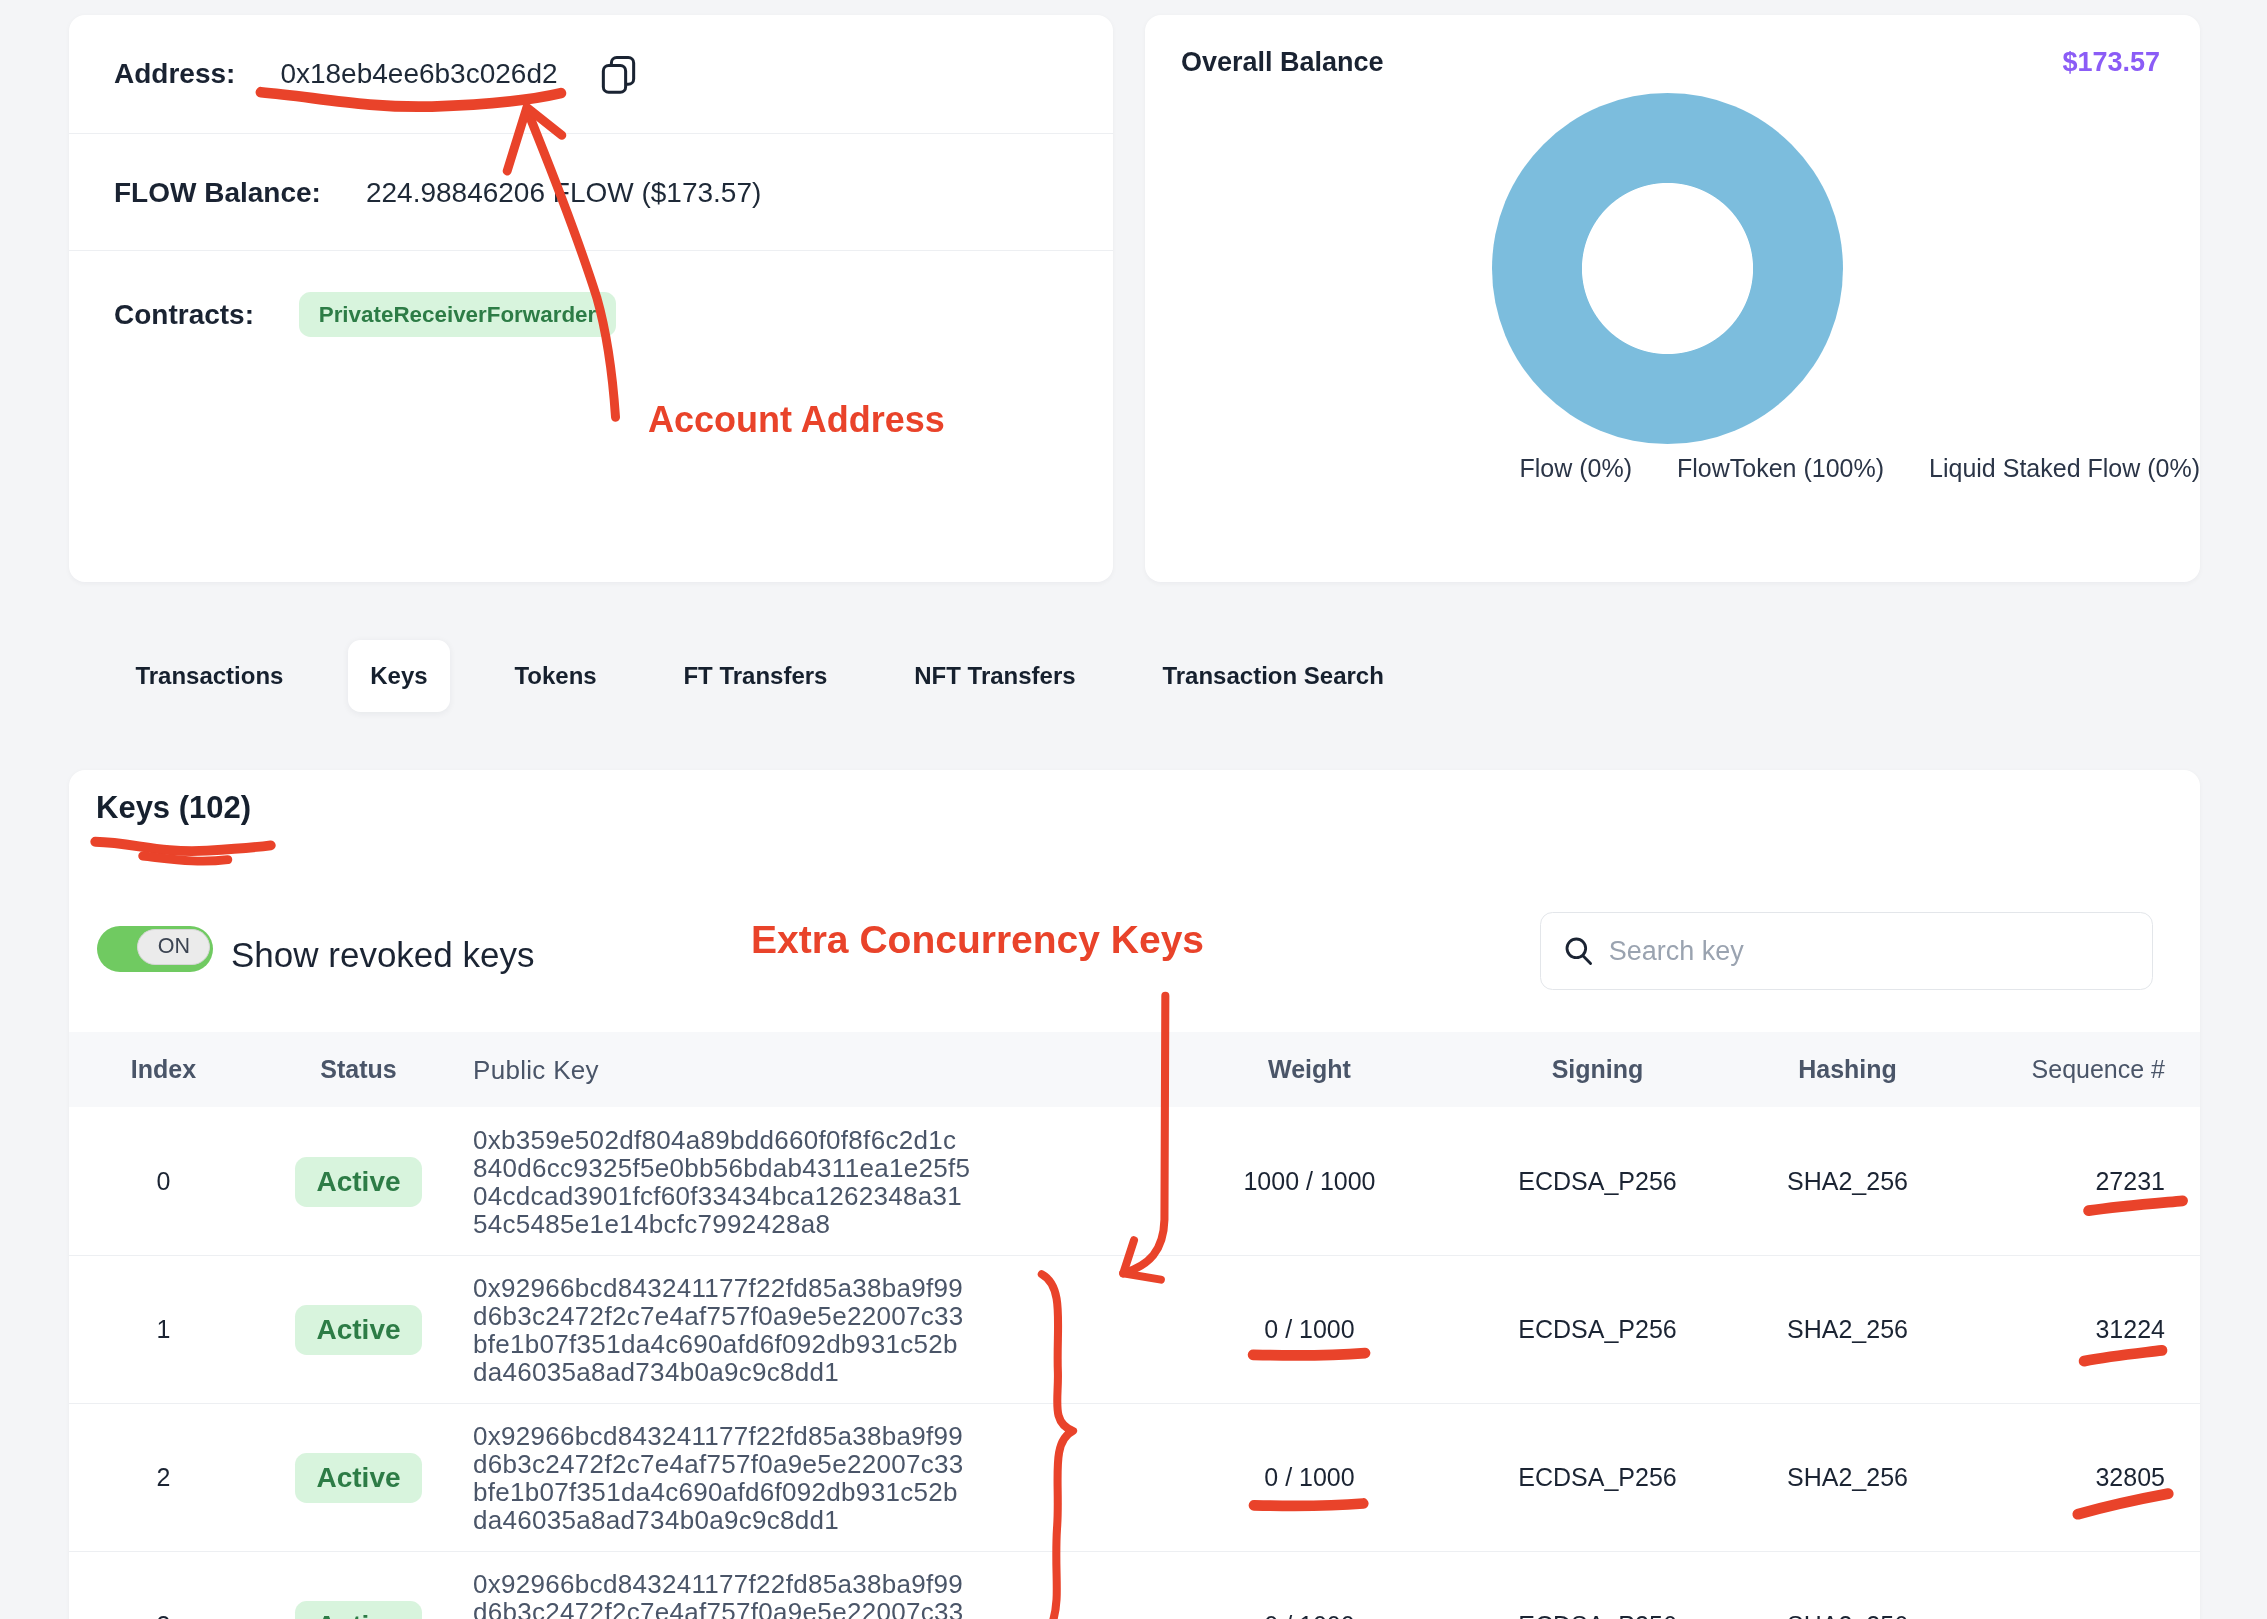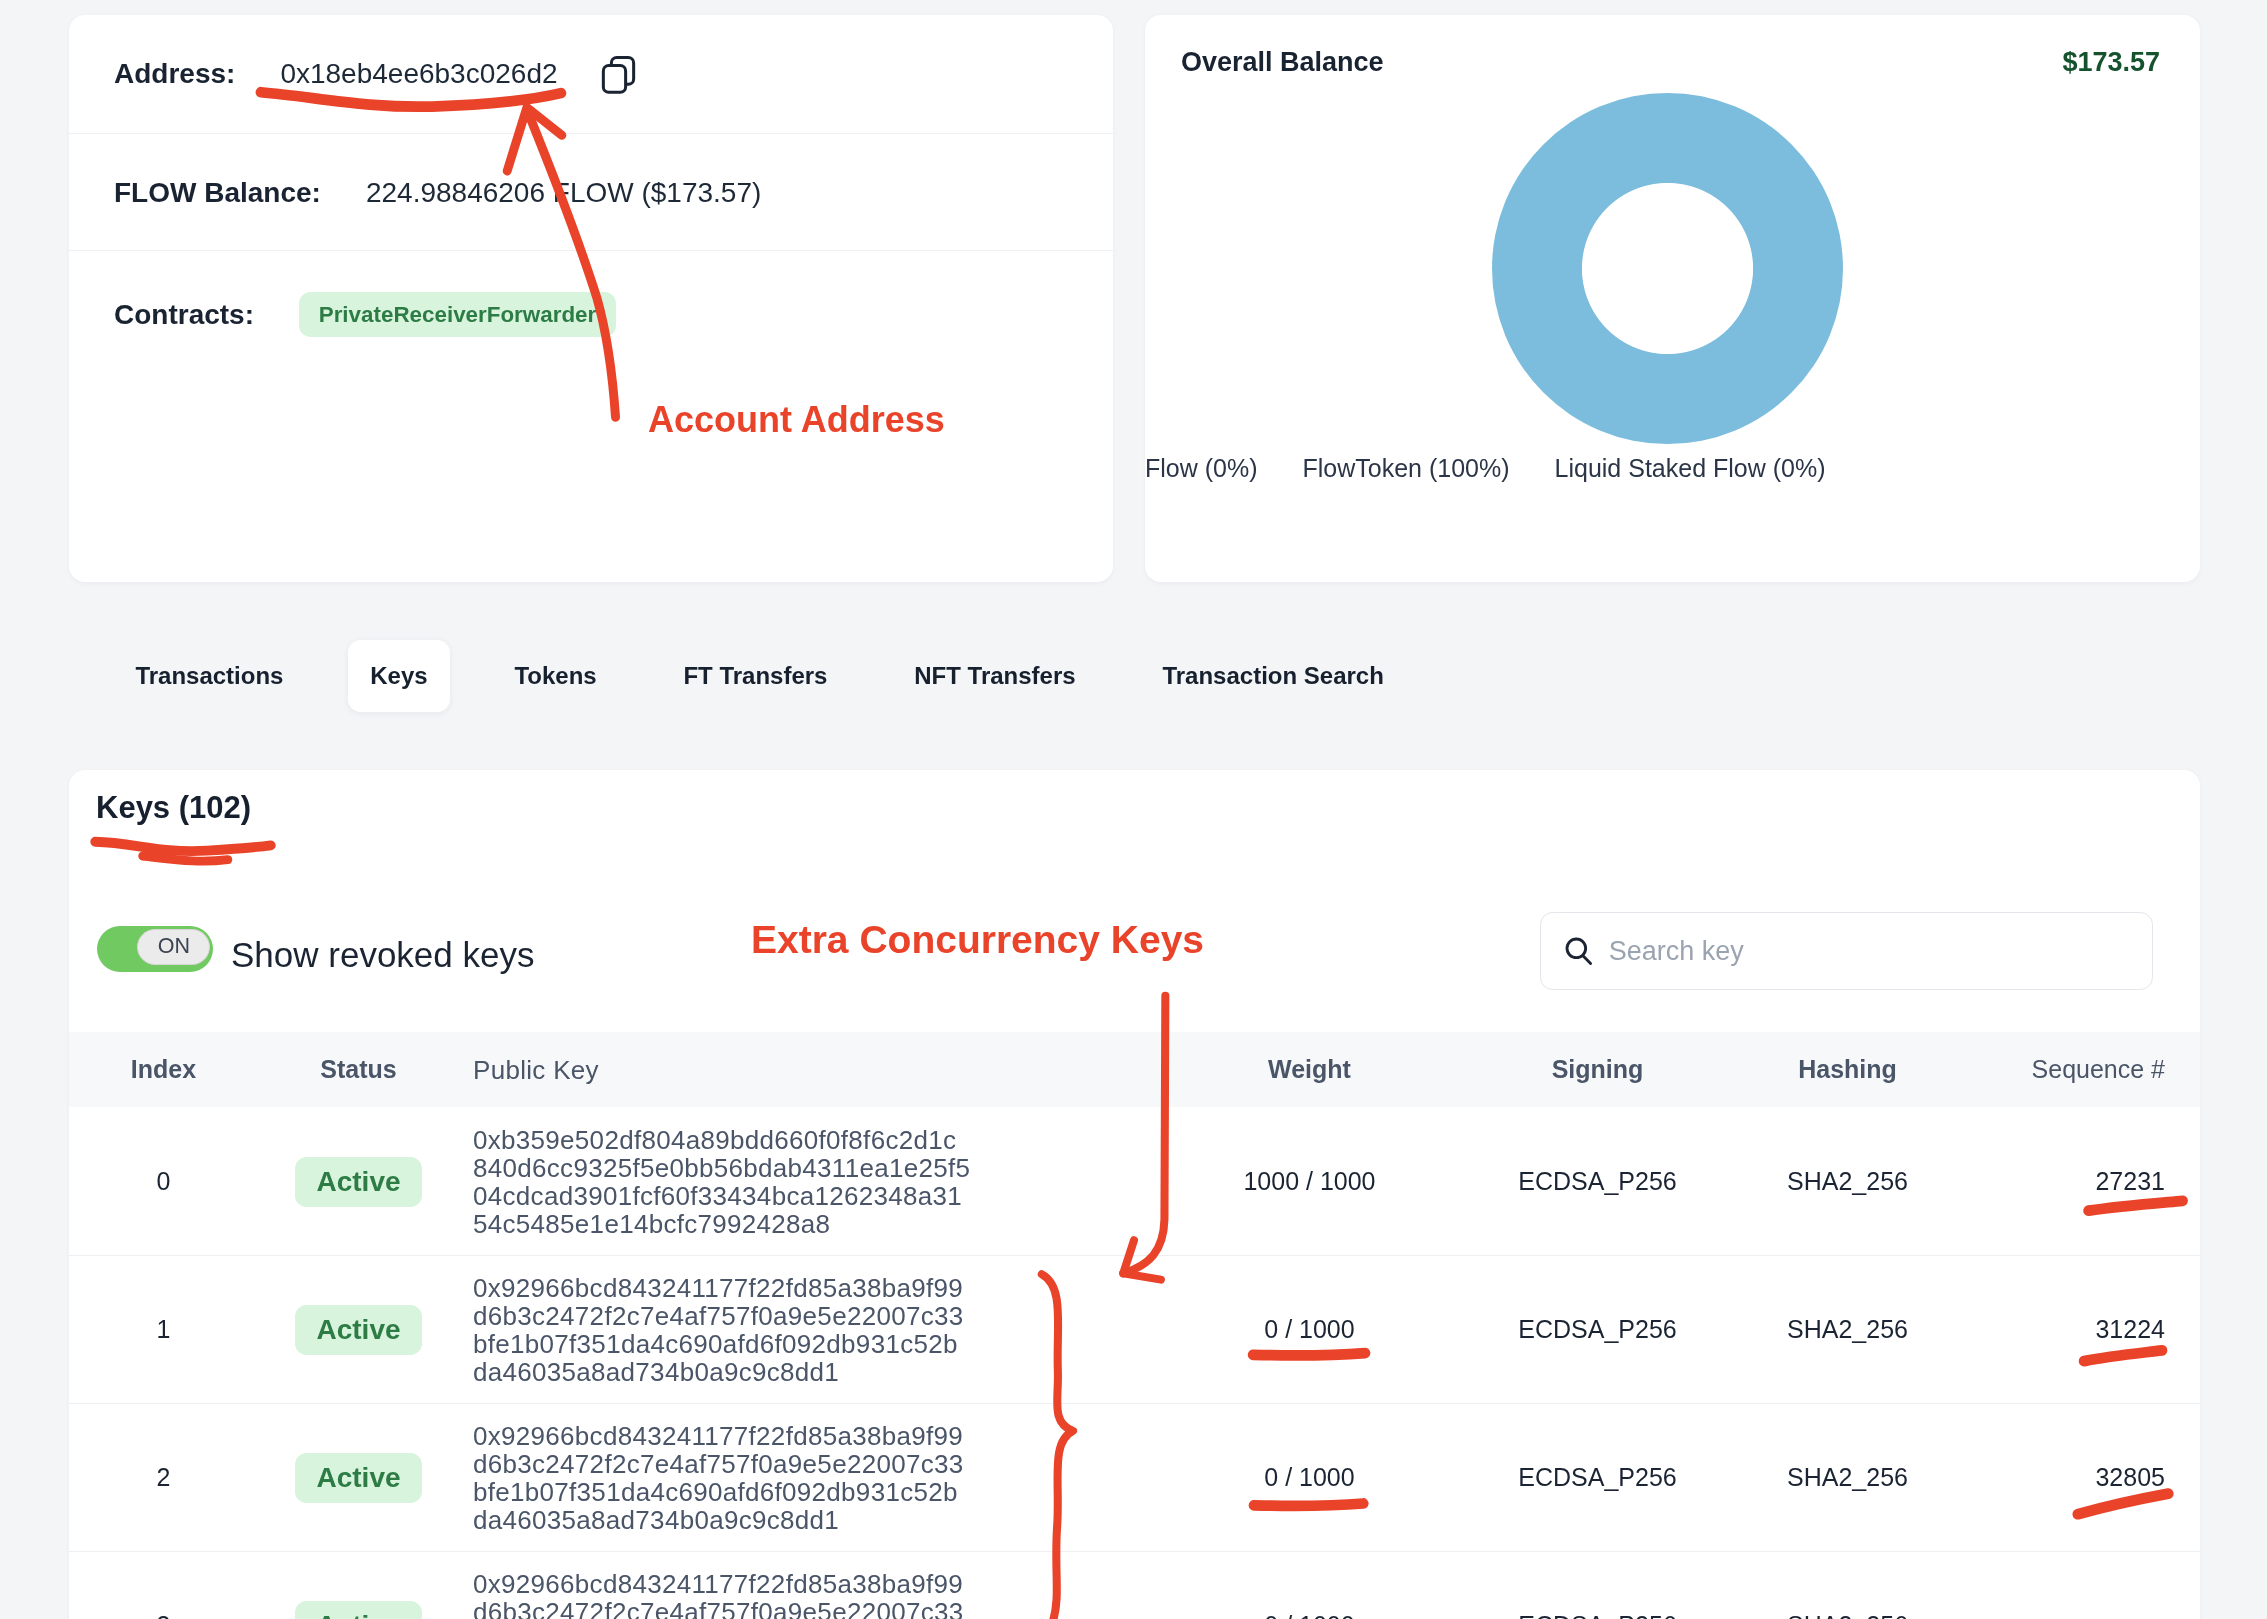--- a/index.html
+++ b/index.html
@@ -22,24 +22,24 @@
   .acct-value { font-size:28px; font-weight:500; color:#1e2937; margin-left:30px; }
   .copy-btn { margin-left:25px; cursor:pointer; display:inline-flex; }
   .chip {
     display:inline-block; margin-left:30px; padding:9.9px 19.7px; border-radius:11.6px;
     background:#d8f4dd; color:#2d7c46; font-size:22.4px; font-weight:bold;
   }
 
   
   #balance-card { left:1145px; top:15px; width:1055px; height:567px; }
   .bal-title { position:absolute; left:36px; top:32px; font-size:27px; font-weight:bold; color:#1a2332; }
-  .bal-total { position:absolute; right:40px; top:32px; font-size:27px; font-weight:bold; color:#14532d; }
+  .bal-total { position:absolute; right:40px; top:32px; font-size:27px; font-weight:bold; color:#8b5cf6; }
   #donut { position:absolute; left:347px; top:78px; width:351px; height:351px; border-radius:50%;
     background:radial-gradient(circle closest-side, #ffffff 0 48.5%, #7cbddd 49% 100%); }
-  #legend { position:absolute; left:0; right:0; top:439px; display:flex; justify-content:flex-start; gap:45px; }
+  #legend { position:absolute; left:0; right:0; top:439px; display:flex; justify-content:flex-end; gap:45px; }
   .legend-item { font-size:25px; color:#2b3547; }
 
   
   #tabs { position:absolute; left:113px; top:640px; height:72px; display:flex; align-items:center; gap:42px; }
   .tab { font-size:24px; font-weight:bold; color:#16202e; padding:0 22.4px; height:72px;
          display:flex; align-items:center; border-radius:12.5px; cursor:pointer; white-space:nowrap; }
   .tab.active { background:#fff; box-shadow:0 1.8px 7.2px rgba(20,30,50,0.06); }
 
   
   #keys-card { left:69px; top:770px; width:2131px; height:931px; }

